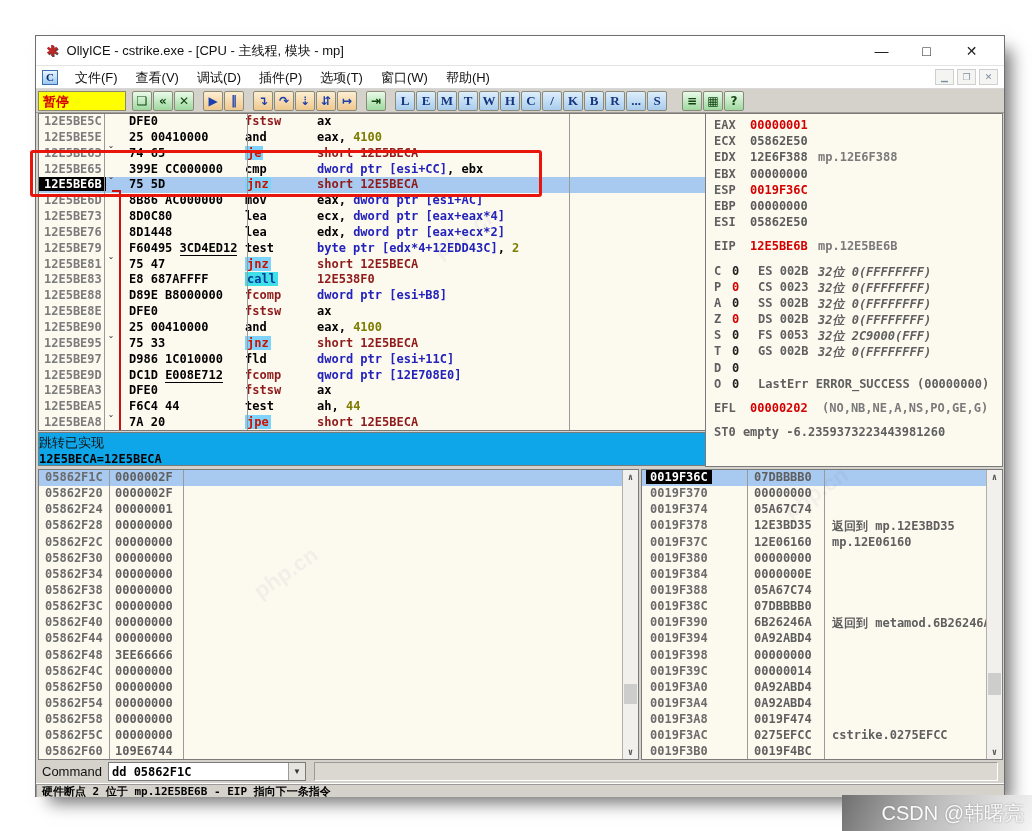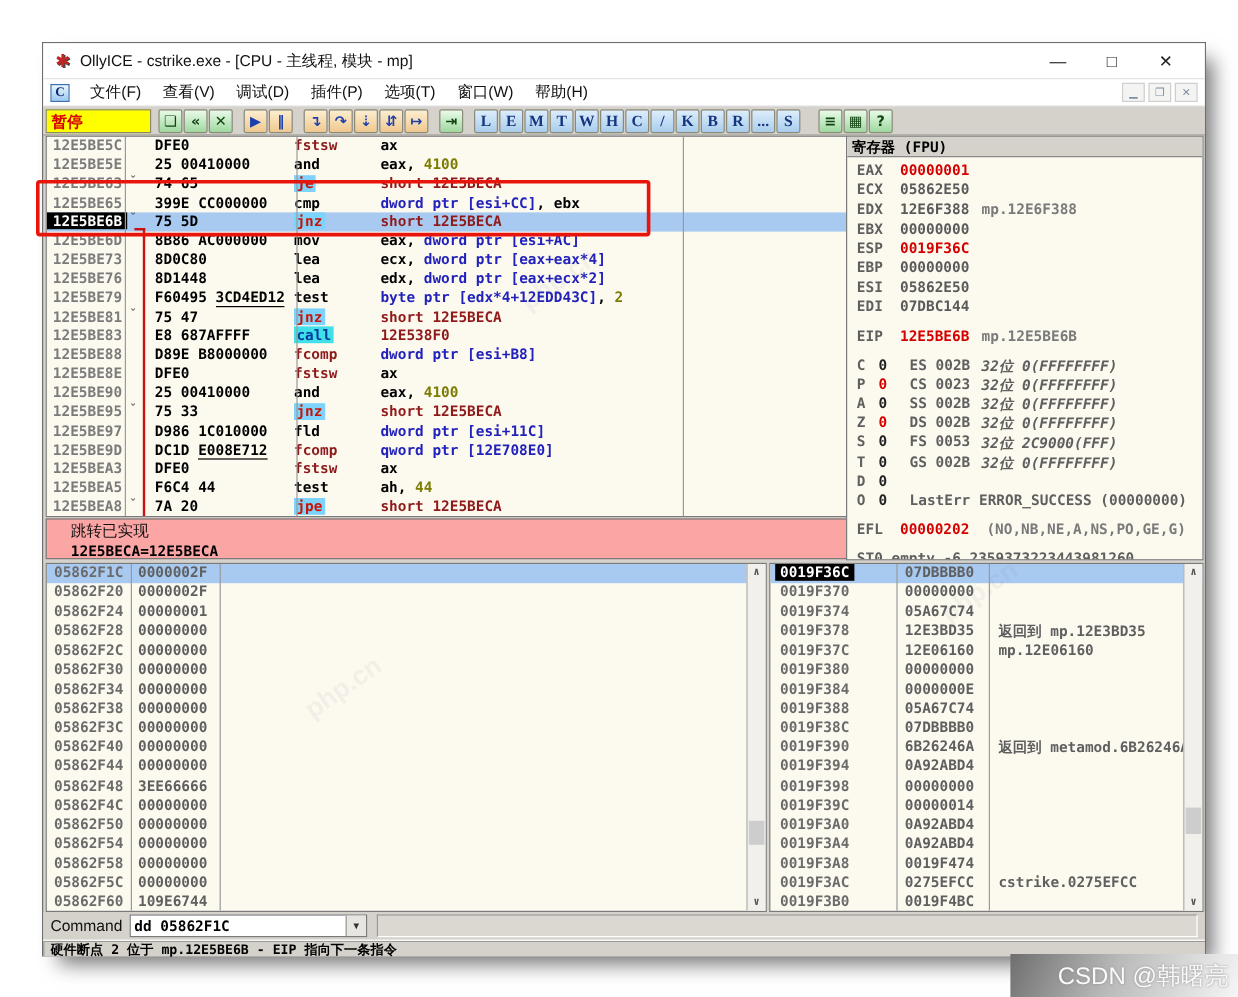--- a/index.html
+++ b/index.html
@@ -60,21 +60,21 @@
   .mn-f { color:#8F1A1A; }
   .mn-j { color:#CC1100; background:#7dd3fc; padding:0 2px; }
   .mn-c { color:#003a9e; background:#3FE0E8; padding:0 2px; }
   .d-ops { position:absolute; left:278px; }
   .ck { color:#000; } .cb { color:#2222BB; } .co { color:#7C7C00; } .cr { color:#8F1A1A; }
   #jump-line { position:absolute; left:80px; top:76px; width:2px; height:240px; background:#CC1111; }
   #jump-line-stub { position:absolute; left:73px; top:76px; width:9px; height:2px; background:#CC1111; }
 
   
   #info-pane { position:absolute; left:2px; top:396px; width:757px; height:34px;
-    background:#fca5a5; border:1px solid #7a7a7a; padding:1px 20px; }
+    background:#0ea5e9; border:1px solid #7a7a7a; padding:1px 0; }
   #info-line1 { font:13px "Liberation Sans",sans-serif; color:#111; }
   #info-line2 { font:bold 12px "DejaVu Sans Mono",monospace; color:#000; }
 
   
   #regs { left:669px; top:77px; width:298px; height:354px; }
   #regs-header { height:17px; background:#D5D2CB; border-bottom:1px solid #8a8a8a;
     font:bold 12px "DejaVu Sans Mono",monospace; color:#000; padding:1px 4px; }
   .rrow { position:relative; height:16.2px; white-space:nowrap; }
   .r-name { position:absolute; left:8px; color:#5f5f5f; }
   .r-val { position:absolute; left:44px; color:#5a5a5a; }
@@ -338,21 +338,20 @@
         <div class="sb-arrow sb-down">∨</div>
       </div>
     </div>
 
     <div id="info-pane">
       <div id="info-line1">跳转已实现</div>
       <div id="info-line2">12E5BECA=12E5BECA</div>
     </div>
 
     <div class="pane" id="regs">
-      <div id="regs-header">寄存器 (FPU)</div>
       <div id="regs-body" style="padding-top: 4px;">
           <div class="rrow">
             <span class="r-name">EAX</span>
             <span class="r-val red">00000001</span>
           </div>
           <div class="rrow">
             <span class="r-name">ECX</span>
             <span class="r-val">05862E50</span>
           </div>
           <div class="rrow">
@@ -368,24 +367,20 @@
             <span class="r-name">ESP</span>
             <span class="r-val red">0019F36C</span>
           </div>
           <div class="rrow">
             <span class="r-name">EBP</span>
             <span class="r-val">00000000</span>
           </div>
           <div class="rrow">
             <span class="r-name">ESI</span>
             <span class="r-val">05862E50</span>
-          </div>
-          <div class="rrow">
-            <span class="r-name">EDI</span>
-            <span class="r-val">07DBC144</span>
           </div>
           <div class="r-gap"></div>
           <div class="rrow">
             <span class="r-name">EIP</span>
             <span class="r-val red">12E5BE6B</span>
             <span class="r-com">mp.12E5BE6B</span>
           </div>
           <div class="r-gap"></div>
           <div class="rrow">
             <span class="f-name">C</span>

